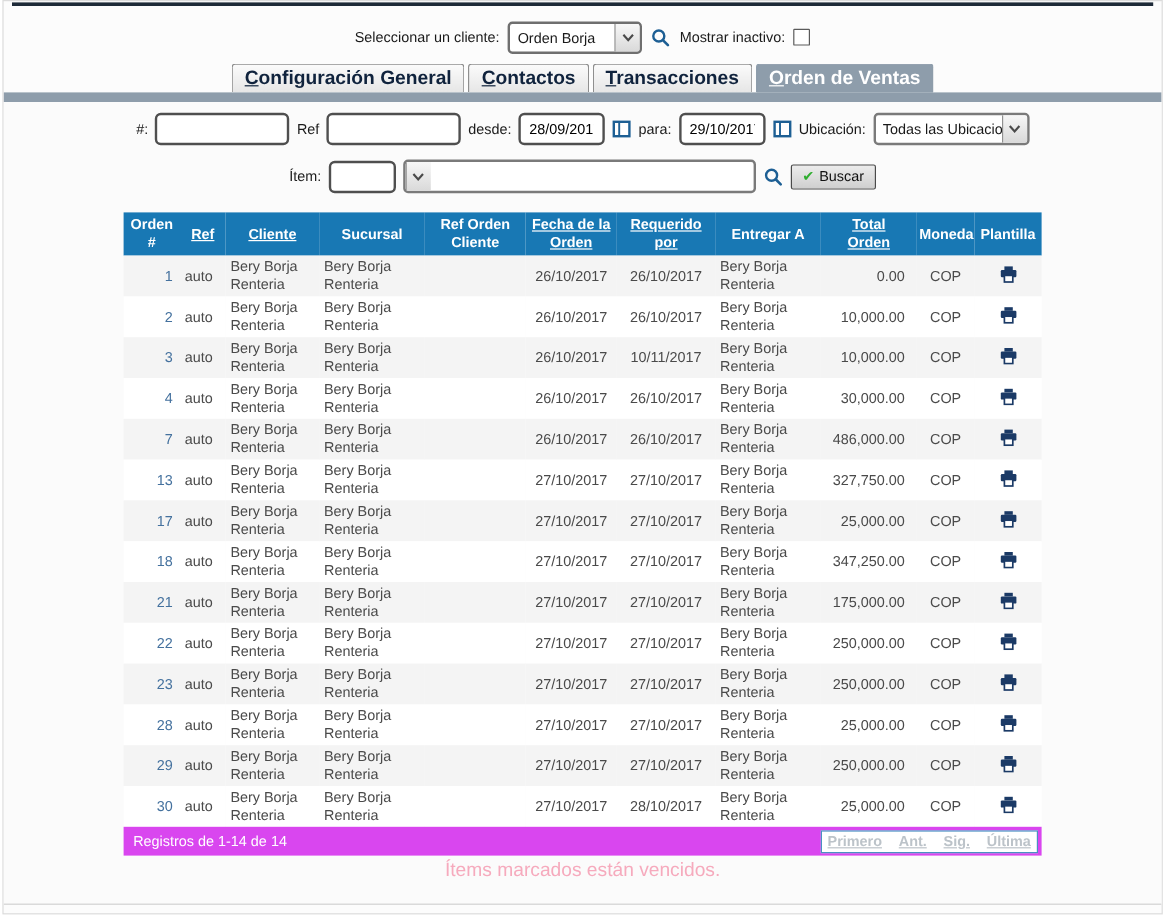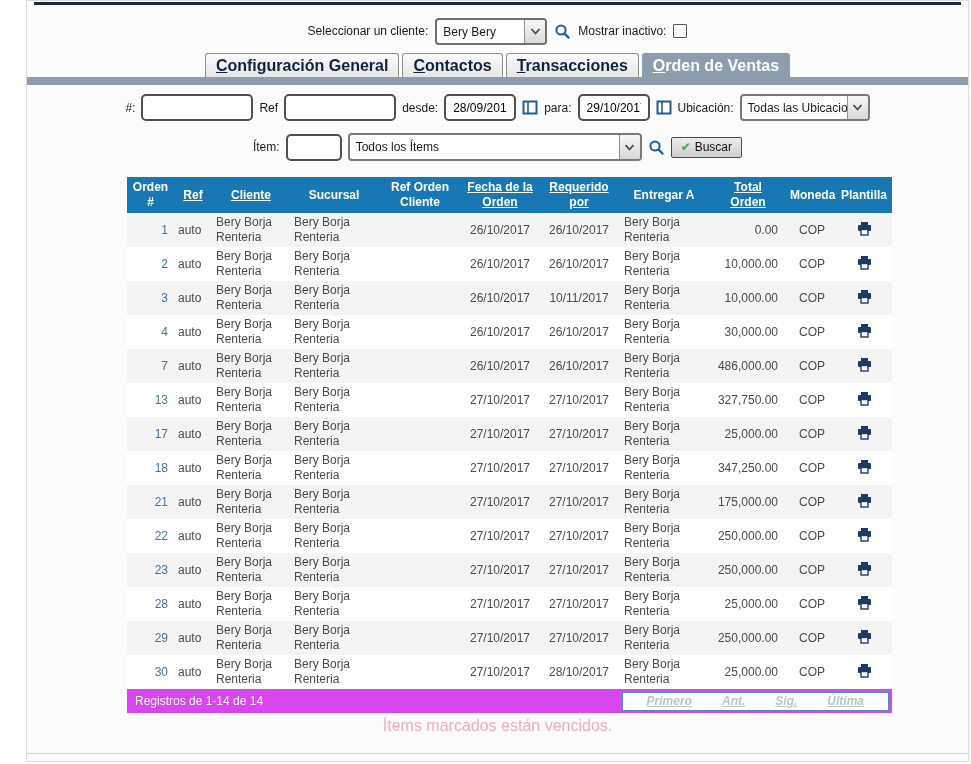--- a/index.html
+++ b/index.html
@@ -1,17 +1,17 @@
 <!DOCTYPE html>
 <html style="--accent: #1878b4;"><head>
 <meta charset="utf-8">
 <style>
   * { box-sizing: border-box; margin: 0; padding: 0; }
   html,body { width: 971px; height: 764px; background:#fff; font-family:"Liberation Sans","DejaVu Sans",sans-serif; }
-  .frame { position:absolute; left:2px; top:0; right:2px; bottom:2px; border:1px solid #dcdcdc; background:#fcfcfc; display:flex; flex-direction:column; overflow:hidden;margin-left:24px; }
+  .frame { position:absolute; left:2px; top:0; right:2px; bottom:2px; border:1px solid #dcdcdc; background:#fcfcfc; display:flex; flex-direction:column; overflow:hidden; }
   .topline { height:3px; background:#1d2a38; margin:1px 7px 0 7px; }
 
   
   .client-row { height:52px; display:flex; align-items:center; justify-content:center; gap:7px; font-size:12px; color:#1a1a1a; }
   .select { background:#fff; border:2px solid #6f6f6f; border-radius:4px; height:27px; display:flex; align-items:stretch; overflow:hidden; }
   .client-select { width:112px; }
   .select .val { flex:1; font-size:12px; padding:5px 6px; white-space:nowrap; overflow:hidden; }
   .select .btn { width:21px; background:linear-gradient(#f7f7f7,#d9d9d9); border-left:1px solid #909090; display:flex; align-items:center; justify-content:center; }
   .icon { display:inline-flex; align-items:center; justify-content:center; }
   .checkbox { width:14px; height:14px; background:#fff; border:1px solid #5a5a5a; border-radius:1px; display:inline-block; }
@@ -49,34 +49,34 @@
   td { height:34px; padding:2px 4px; color:#4a4a4a; line-height:15px; vertical-align:middle; }
   tr.odd td { background:#f4f4f4; }
   tr.even td { background:#ffffff; }
   td.r { text-align:right; } td.c { text-align:center; } td.l { text-align:left; }
   td.num { color:#44719e; padding-right:6px; }
   td.total { white-space:nowrap; padding-right:10px; }
   td.printer { text-align:center; cursor:pointer; }
 
   
   .table-footer { margin-left:100px; width:765px; height:24px; background:#d946ef; color:#fff; font-size:12px; display:flex; align-items:center; justify-content:space-between; padding:0 3px 0 8px; }
-  .pager { background:#fff; border:1px solid #4a90c2; height:19px; display:flex; align-items:center; padding:0 24px; gap:30px;font-style:italic; }
+  .pager { background:#fff; border:1px solid #4a90c2; height:19px; display:flex; align-items:center; padding:0 5px; gap:14px; }
   .pager a { font-size:12px; font-weight:bold; color:#bcc3c9; text-decoration:underline; cursor:pointer; }
   .notice { text-align:center; font-size:16px; color:#f6aabd; margin-top:4px; }
 </style>
 </head>
 <body>
 
 <div class="frame">
   <div class="topline"></div>
 
   <div class="client-row">
     <span>Seleccionar un cliente:</span>
     <div class="select client-select">
-      <span class="val">Bery Bery</span>
+      <span class="val">Orden Borja</span>
       <span class="btn">
         <svg width="11" height="9" viewBox="0 0 11 9">
             <polyline points="1.5,2 5.5,6.5 9.5,2" fill="none" stroke="#4a4a4a" stroke-width="1.8"></polyline>
           </svg>
       </span>
     </div>
     <span class="icon">
       <svg width="17" height="17" viewBox="0 0 17 17">
           <circle cx="7" cy="7" r="4.6" fill="none" stroke="#1d5f94" stroke-width="2"></circle>
           <line x1="10.6" y1="10.6" x2="14.6" y2="14.6" stroke="#1d5f94" stroke-width="2.2" stroke-linecap="round"></line>
@@ -125,21 +125,20 @@
               <polyline points="1.5,2 5.5,6.5 9.5,2" fill="none" stroke="#4a4a4a" stroke-width="1.8"></polyline>
             </svg>
         </span>
       </div>
     </div>
 
     <div class="filter-row fr2">
       <span>Ítem:</span>
       <input type="text" class="in-item" value="" style="">
       <div class="select items-select">
-        <span class="val">Todos los Ítems</span>
         <span class="btn">
           <svg width="11" height="9" viewBox="0 0 11 9">
               <polyline points="1.5,2 5.5,6.5 9.5,2" fill="none" stroke="#4a4a4a" stroke-width="1.8"></polyline>
             </svg>
         </span>
       </div>
       <span class="icon">
         <svg width="17" height="17" viewBox="0 0 17 17">
             <circle cx="7" cy="7" r="4.6" fill="none" stroke="#1d5f94" stroke-width="2"></circle>
             <line x1="10.6" y1="10.6" x2="14.6" y2="14.6" stroke="#1d5f94" stroke-width="2.2" stroke-linecap="round"></line>

